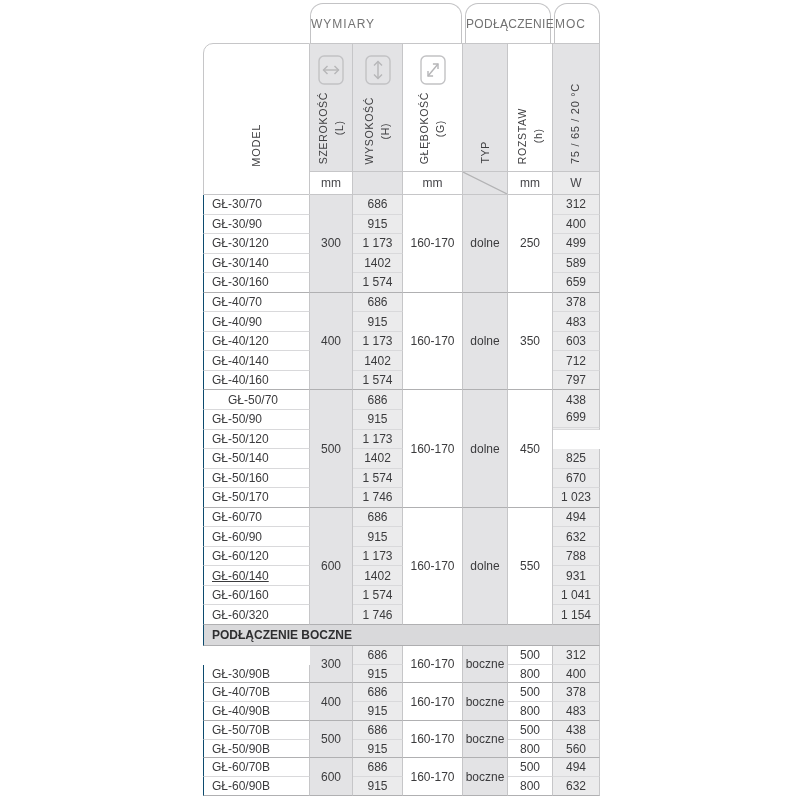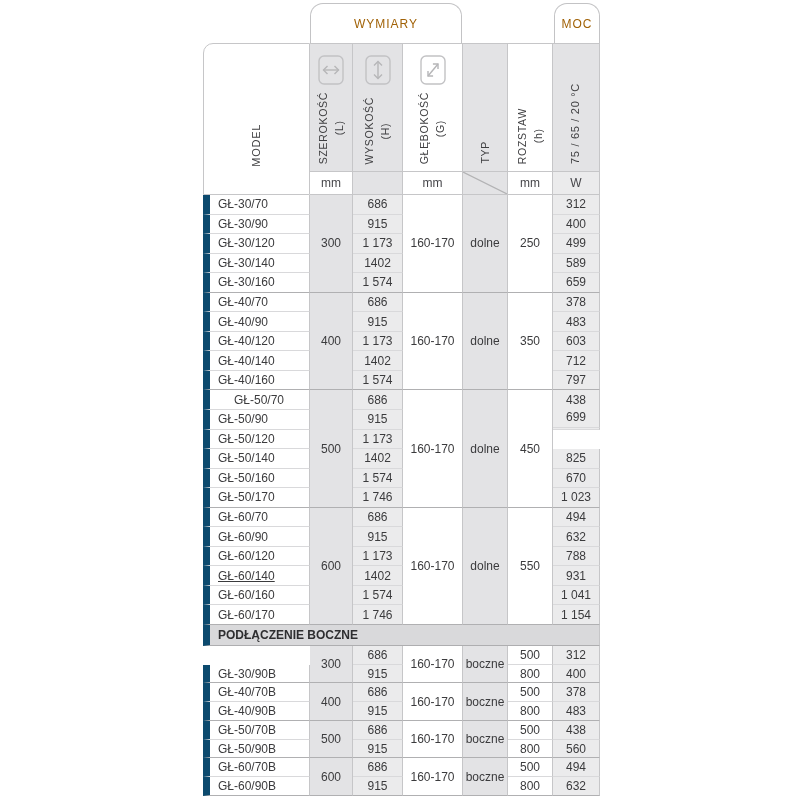--- a/index.html
+++ b/index.html
@@ -8,29 +8,29 @@
   .tbl{position:absolute;left:203px;top:0;width:397px;height:797px;}
 
   
   .c0{left:0;width:107px}.c1{left:107px;width:43px}.c2{left:150px;width:50px}
   .c3{left:200px;width:60px}.c4{left:260px;width:45px}.c5{left:305px;width:45px}
   .c6{left:350px;width:47px}
 
   .cell{position:absolute;box-sizing:border-box;display:flex;align-items:center;justify-content:center;
         border-right:1px solid #c6c6c8;border-bottom:1px solid #d9d9db;font-size:12px;color:#3b3b3d;
         white-space:nowrap;}
-  .first{border-left:7px solid #0c4a6e;}
+  .first{border-left:1px solid #0c4a6e;}
   .gend{border-bottom:1px solid #b0b0b2;}
   .bg-w{background:#ffffff}.bg-g{background:#e3e3e5}.bg-l{background:#ebebec}
 
   
   .gbox{position:absolute;top:3px;height:40px;box-sizing:border-box;background:#fff;
         border:1px solid #c3c3c5;border-bottom:none;border-radius:13px 13px 0 0;
-        display:flex;align-items:center;justify-content:center;font-size:12px;
-        letter-spacing:1px;color:#a16207;}
+        display:flex;align-items:center;font-size:12px;
+        letter-spacing:1px;color:#737373;}
   .gb-wym{left:107px;width:152px}
   .gb-pod{left:262px;width:86px;letter-spacing:.3px;}
   .gb-moc{left:351px;width:46px}
 
   
   .hcell{position:absolute;top:43px;height:129px;box-sizing:border-box;
          border-top:1px solid #c6c6c8;border-right:1px solid #c6c6c8;border-bottom:1px solid #c6c6c8;
          display:flex;flex-direction:column;align-items:center;justify-content:flex-end;
          padding-bottom:7px;}
   .hc-model{height:152px;padding-bottom:27px;border-left:1px solid #c6c6c8;border-radius:10px 0 0 0;}
@@ -52,20 +52,23 @@
        color:#2e2e30;background:#d9d9db;border-bottom:1px solid #aeaeb0;}
 </style>
 </head>
 <body>
 
 <div class="page">
   <div class="tbl">
 
     <div class="gbox gb-wym">
       <span>WYMIARY</span>
+    </div>
+    <div class="gbox gb-pod">
+      <span>PODŁĄCZENIE</span>
     </div>
     <div class="gbox gb-moc">
       <span>MOC</span>
     </div>
 
     <div class="hcell hc-model c0 bg-w">
       <span class="vlabel vl-lg">MODEL</span>
     </div>
 
     <div class="hcell c1 bg-g">
@@ -197,21 +200,21 @@
         <div class="cell c6 bg-l" style="top: 527.26px; height: 19.55px;">632</div>
         <div class="cell c0 bg-w first model" style="top: 546.81px; height: 19.55px;">GŁ-60/120</div>
         <div class="cell c2 bg-l" style="top: 546.81px; height: 19.55px;">1 173</div>
         <div class="cell c6 bg-l" style="top: 546.81px; height: 19.55px;">788</div>
         <div class="cell c0 bg-w first model" style="top: 566.36px; height: 19.55px; text-decoration: underline;">GŁ-60/140</div>
         <div class="cell c2 bg-l" style="top: 566.36px; height: 19.55px;">1402</div>
         <div class="cell c6 bg-l" style="top: 566.36px; height: 19.55px;">931</div>
         <div class="cell c0 bg-w first model" style="top: 585.9px; height: 19.55px; text-align: center;">GŁ-60/160</div>
         <div class="cell c2 bg-l" style="top: 585.9px; height: 19.55px;">1 574</div>
         <div class="cell c6 bg-l" style="top: 585.9px; height: 19.55px;">1 041</div>
-        <div class="cell c0 bg-w first gend model" style="top: 605.45px; height: 19.55px;">GŁ-60/170</div>
+        <div class="cell c0 bg-w first gend model" style="top: 605.45px; height: 19.55px;">GŁ-60/320</div>
         <div class="cell c2 bg-l gend" style="top: 605.45px; height: 19.55px;">1 746</div>
         <div class="cell c6 bg-l gend" style="top: 605.45px; height: 19.55px;">1 154</div>
         <div class="cell bar first" style="top: 624.99px; left: 0px; width: 397px; height: 21px;">PODŁĄCZENIE BOCZNE</div>
         <div class="cell c1 bg-g gend" style="top: 645.99px; height: 37.5px;">300</div>
         <div class="cell c3 bg-w gend" style="top: 645.99px; height: 37.5px;">160-170</div>
         <div class="cell c4 bg-g gend" style="top: 645.99px; height: 37.5px;">boczne</div>
         <div class="cell c0 bg-w first model" style="top: 645.99px; height: 37px; margin-top: 39px;">GŁ-30/70B</div>
         <div class="cell c2 bg-l" style="top: 645.99px; height: 18.75px;">686</div>
         <div class="cell c5 bg-w" style="top: 645.99px; height: 18.75px;">500</div>
         <div class="cell c6 bg-l" style="top: 645.99px; height: 18.75px;">312</div>

